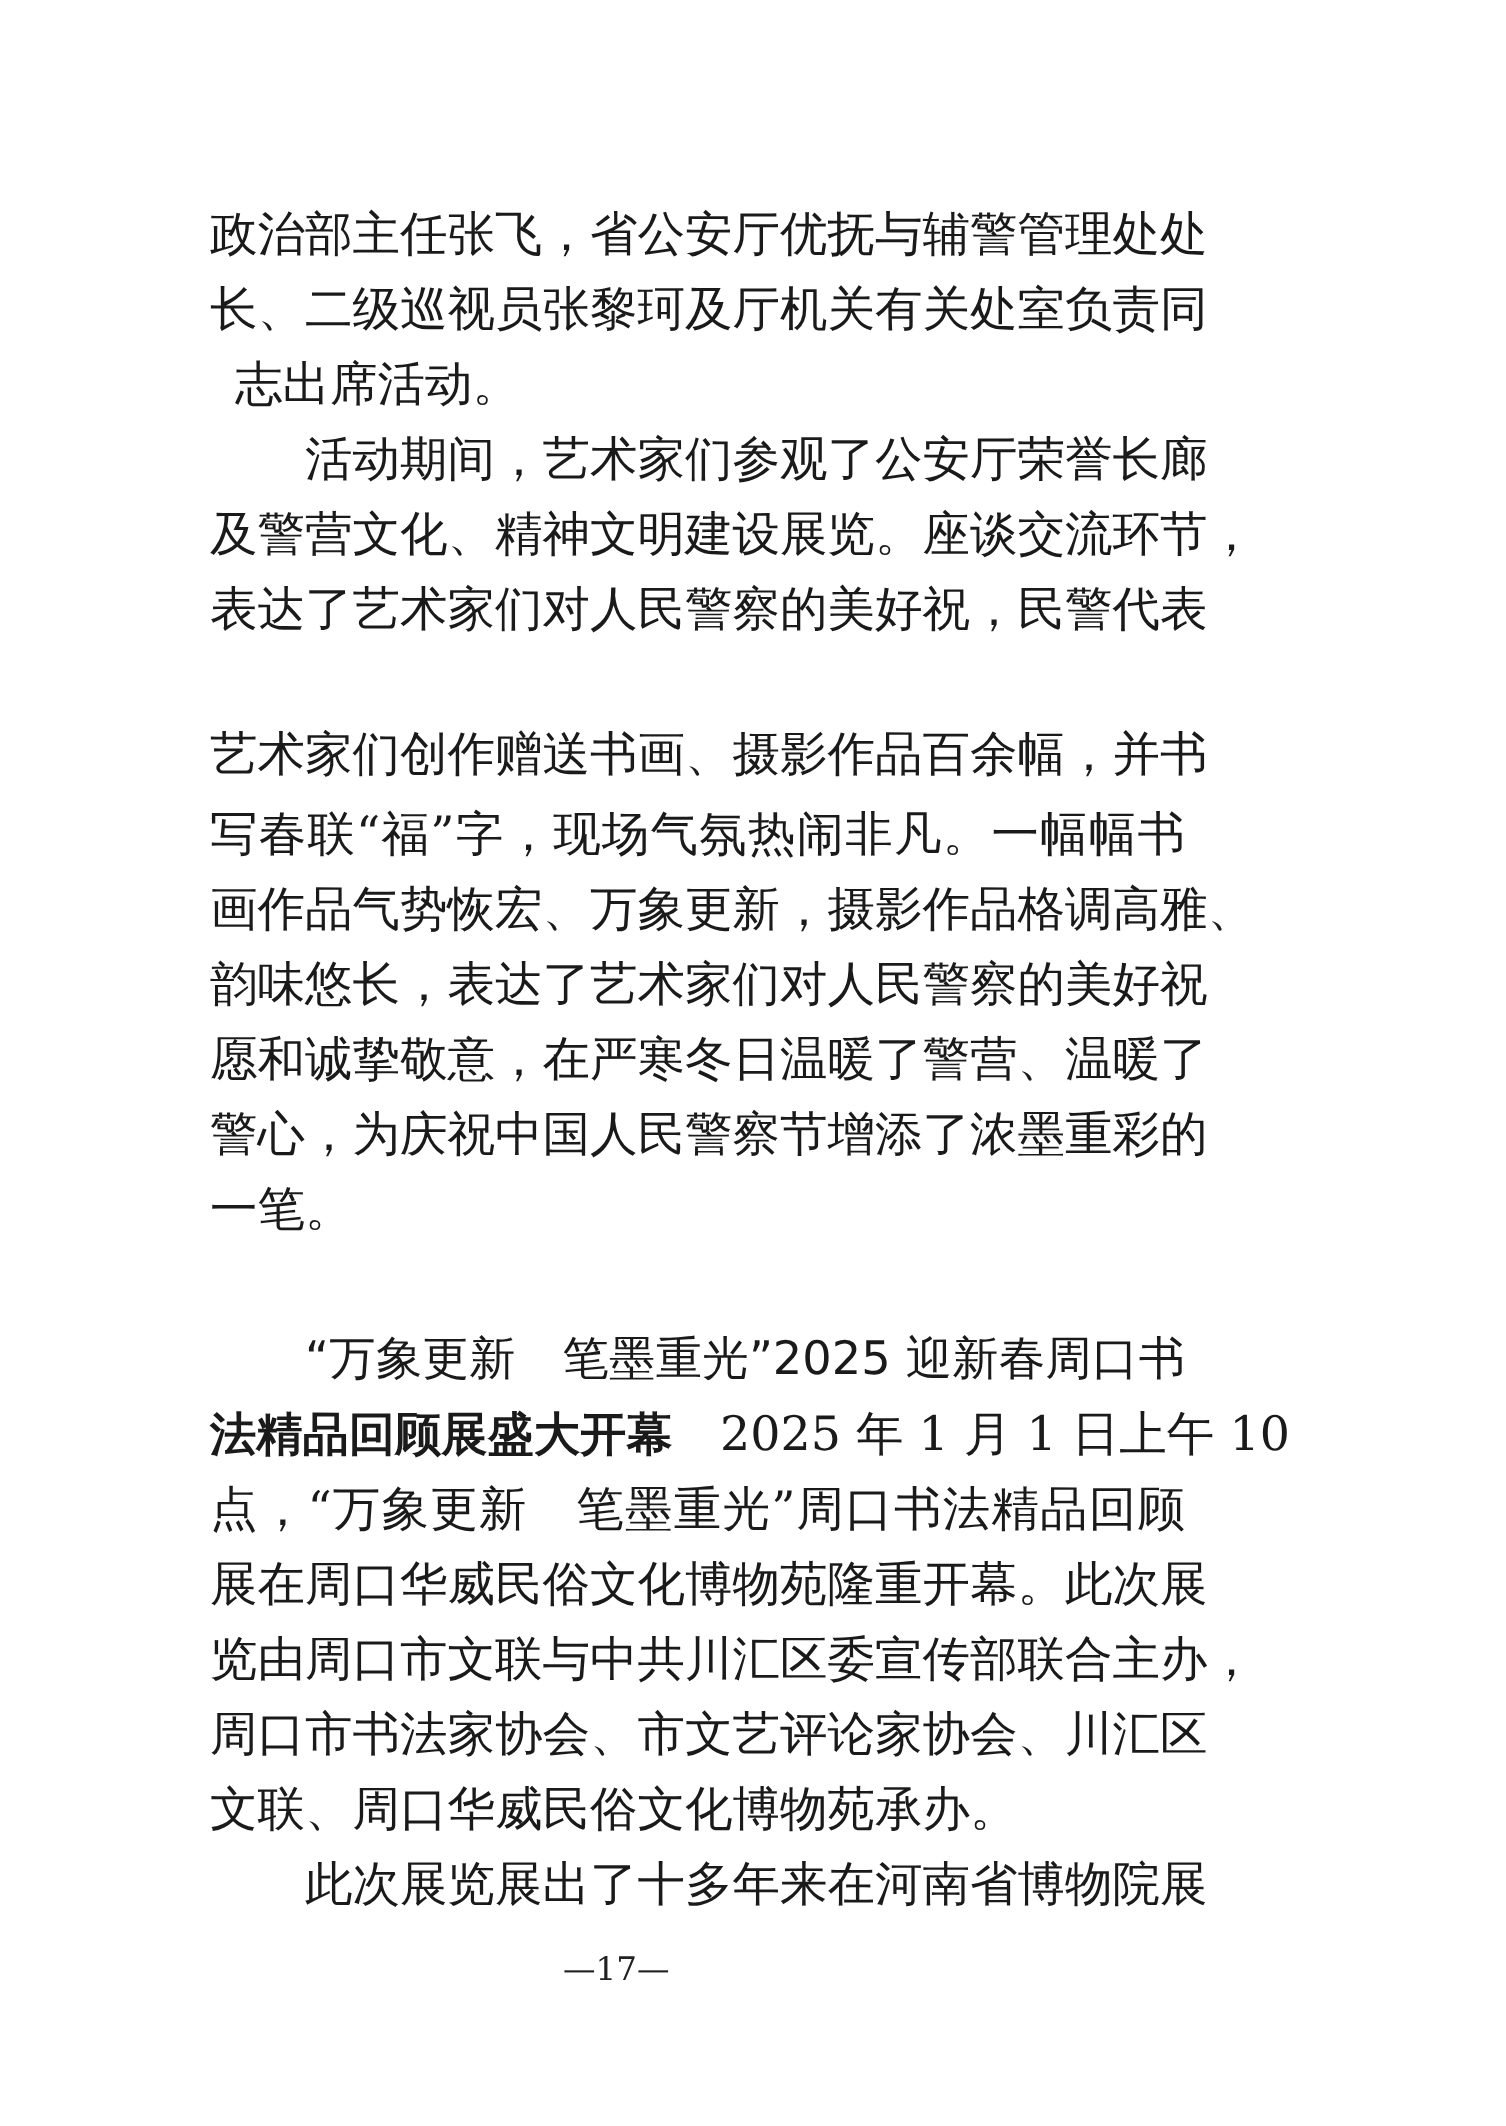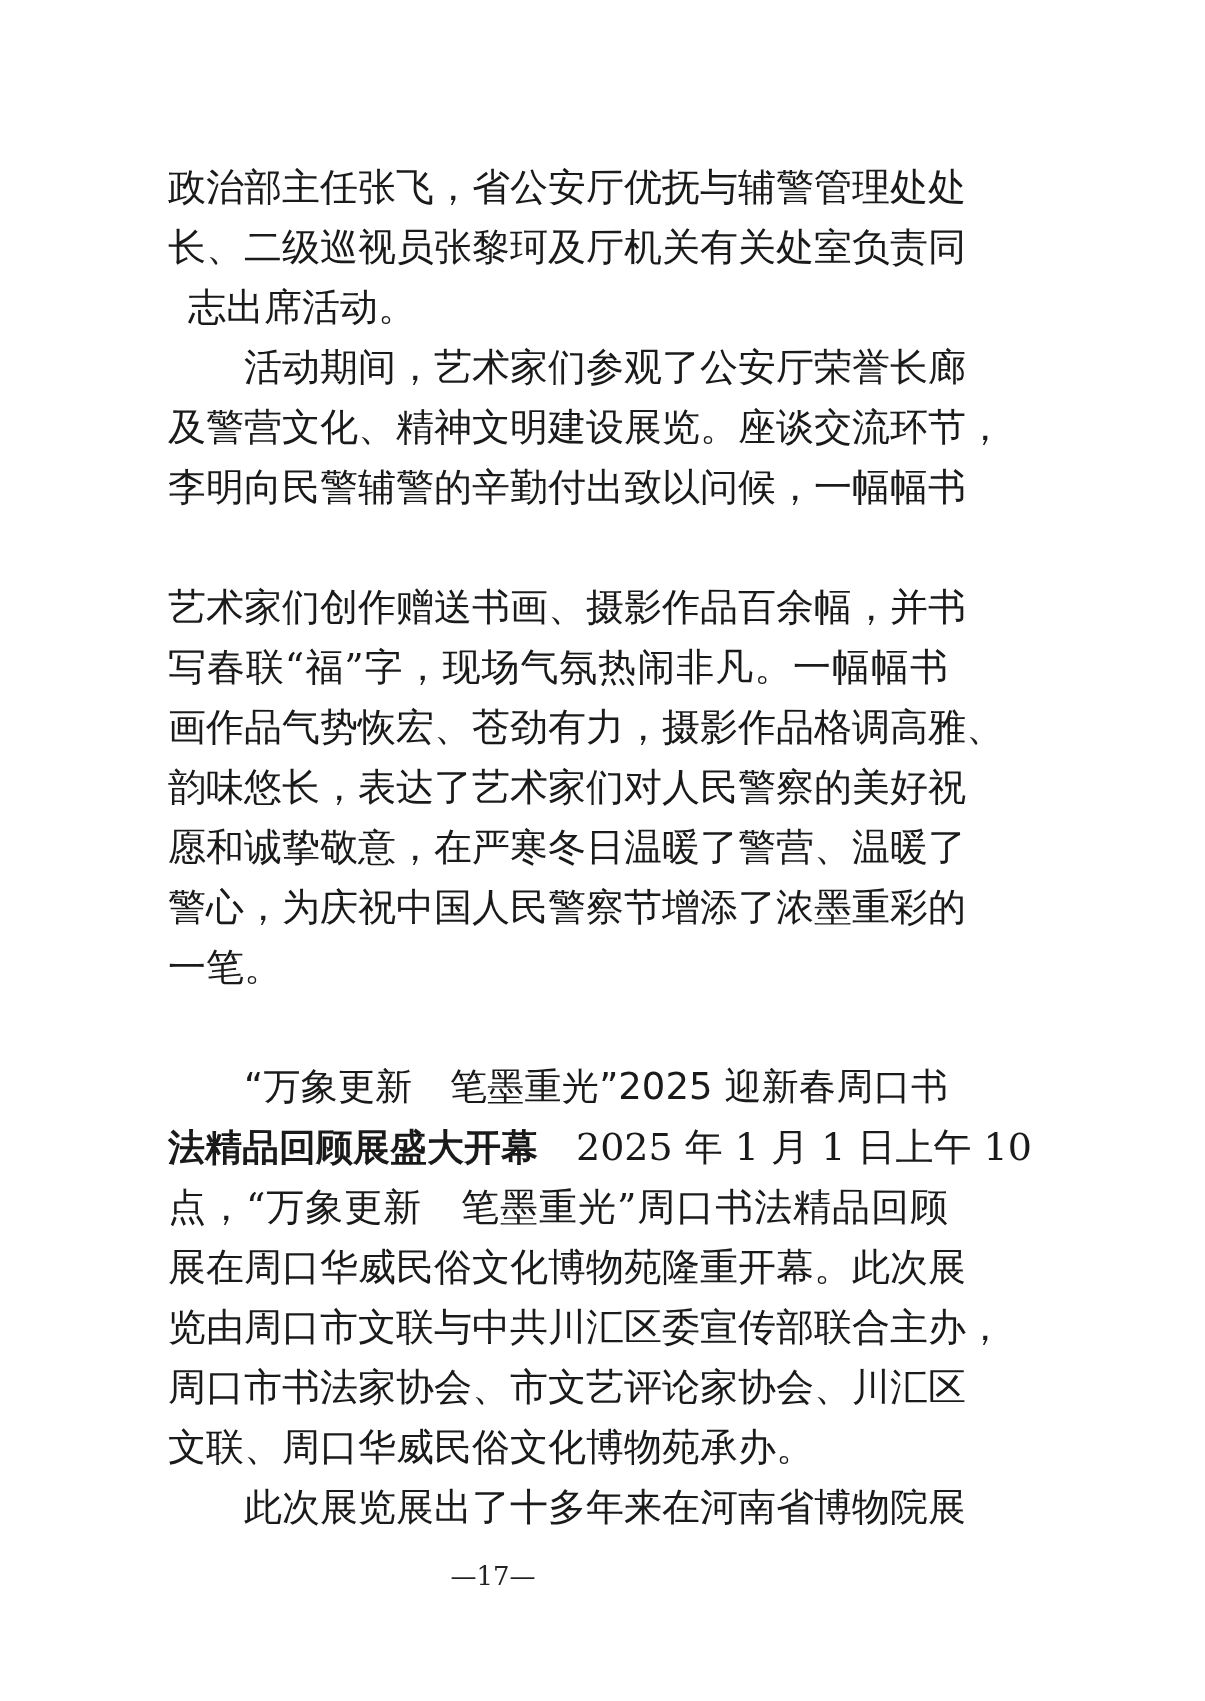--- a/index.html
+++ b/index.html
@@ -66,24 +66,24 @@
 <body>
 
 <div class="page">
 
   <div class="line" style="top:157px;">政治部主任张飞，省公安厅优抚与辅警管理处处</div>
   <div class="line" style="top:217px;">长、二级巡视员张黎珂及厅机关有关处室负责同</div>
   <div class="line last" style="top:277px;margin-left:20px;">志出席活动。</div>
 
   <div class="line indent" style="top:337px;">活动期间，艺术家们参观了公安厅荣誉长廊</div>
   <div class="line" style="top:397px;">及警营文化、精神文明建设展览。座谈交流环节，</div>
-  <div class="line" style="top:457px;">李明向民警辅警的辛勤付出致以问候，一幅幅书</div>
-  <div class="line" style="top:577px;">艺术家们创作赠送书画、摄影作品百余幅，并书</div>
+  <div class="line" style="top:457px;">表达了艺术家们对人民警察的美好祝，民警代表</div>
+  <div class="line" style="top:577px;font-family:Liberation Mono, monospace;">艺术家们创作赠送书画、摄影作品百余幅，并书</div>
   <div class="line" style="top:637px;">写春联“福”字，现场气氛热闹非凡。一幅幅书</div>
-  <div class="line" style="top:697px;">画作品气势恢宏、苍劲有力，摄影作品格调高雅、</div>
+  <div class="line" style="top:697px;">画作品气势恢宏、万象更新，摄影作品格调高雅、</div>
   <div class="line" style="top:757px;">韵味悠长，表达了艺术家们对人民警察的美好祝</div>
   <div class="line" style="top:817px;">愿和诚挚敬意，在严寒冬日温暖了警营、温暖了</div>
   <div class="line" style="top:877px;">警心，为庆祝中国人民警察节增添了浓墨重彩的</div>
   <div class="line last" style="top:937px;">一笔。</div>
 
   <div class="line indent heading" style="top:1057px;">“万象更新　笔墨重光”2025 迎新春周口书</div>
   <div class="line" style="top:1117px;">
     <span class="heading-inline">法精品回顾展盛大开幕</span><span>　2025 年 1 月 1 日上午 10</span>
   </div>
   <div class="line" style="top:1177px;">点，“万象更新　笔墨重光”周口书法精品回顾</div>

